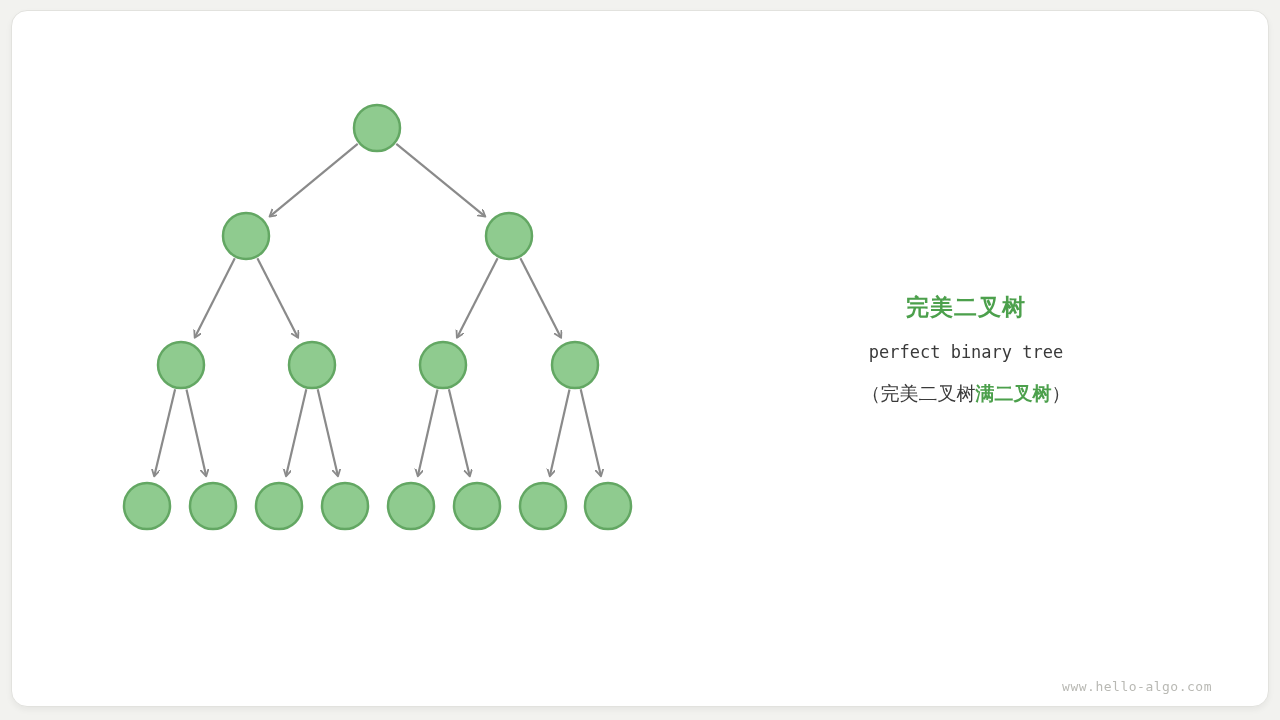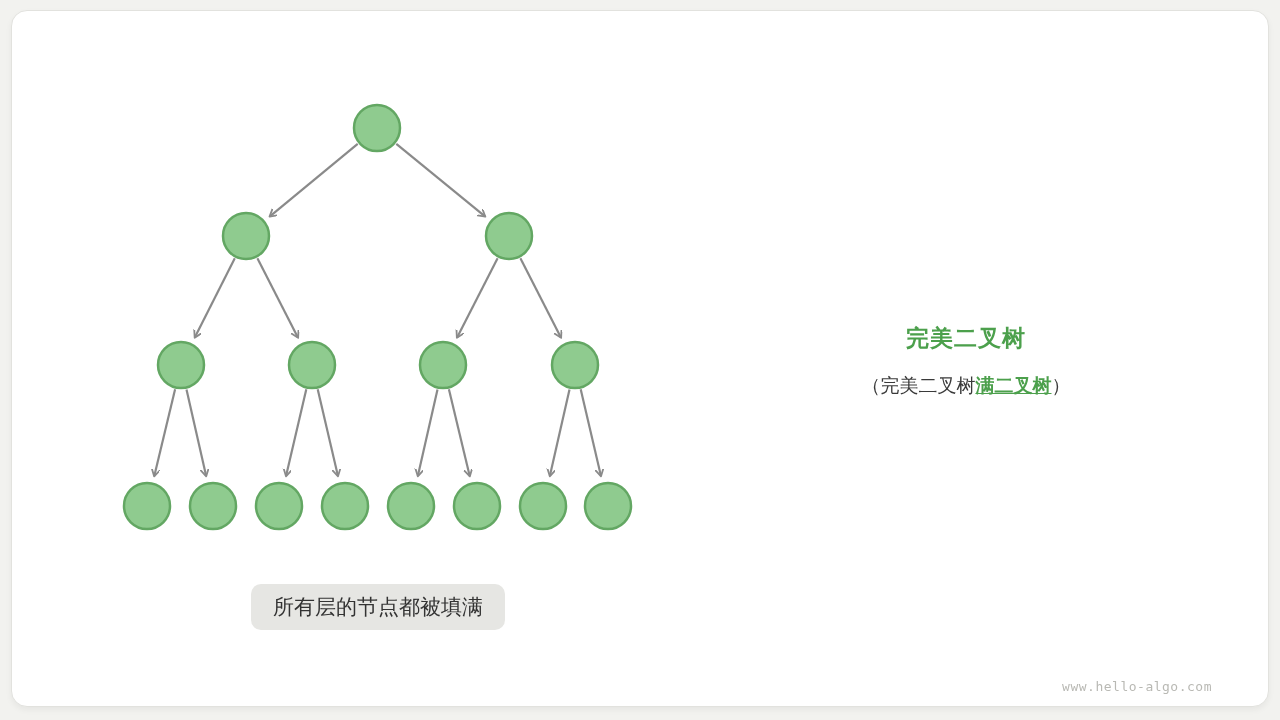--- a/index.html
+++ b/index.html
@@ -33,37 +33,35 @@
     left: 790px;
     top: 292px;
     width: 352px;
     text-align: center;
   }
   .panel-title {
     font-size: 23px;
     font-weight: bold;
     letter-spacing: 1px;
     color: var(--title-green, #4ca04c);
-    margin-top: 31px;
   }
   .panel-subtitle {
     margin-top: 19px;
     font-family: "DejaVu Sans Mono", "Liberation Mono", monospace;
     font-size: 17px;
     color: var(--text-dark, #3a3a3a);
   }
   .panel-note {
     margin-top: 19px;
     font-size: 19px;
     color: var(--text-dark, #3a3a3a);
   }
   .panel-note .note-bold {
     font-weight: bold;
     color: var(--title-green, #4ca04c);
-    text-decoration: underline;
   }
 
   .caption {
     position: absolute;
     left: 378px;
     top: 584px;
     transform: translateX(-50%);
     background: var(--caption-bg, #e6e6e3);
     border-radius: 10px;
     padding: 9px 22px;
@@ -126,22 +124,20 @@
         <circle cx="345" cy="506" r="23" fill="#8fcb8f" stroke="#63a763" stroke-width="2.5"></circle>
         <circle cx="411" cy="506" r="23" fill="#8fcb8f" stroke="#63a763" stroke-width="2.5"></circle>
         <circle cx="477" cy="506" r="23" fill="#8fcb8f" stroke="#63a763" stroke-width="2.5"></circle>
         <circle cx="543" cy="506" r="23" fill="#8fcb8f" stroke="#63a763" stroke-width="2.5"></circle>
         <circle cx="608" cy="506" r="23" fill="#8fcb8f" stroke="#63a763" stroke-width="2.5"></circle>
       </g>
   </svg>
 
   <div class="panel">
     <div class="panel-title">完美二叉树</div>
+    <div class="panel-subtitle">perfect binary tree</div>
     <div class="panel-note"><span>（完美二叉树</span><span class="note-bold">满二叉树</span><span>）</span></div>
   </div>
 
-  <div class="caption">
-    <span>所有层的节点都被填满</span>
-  </div>
 
   <div class="watermark">www.hello-algo.com</div>
 
 </div>
 
 </body></html>

